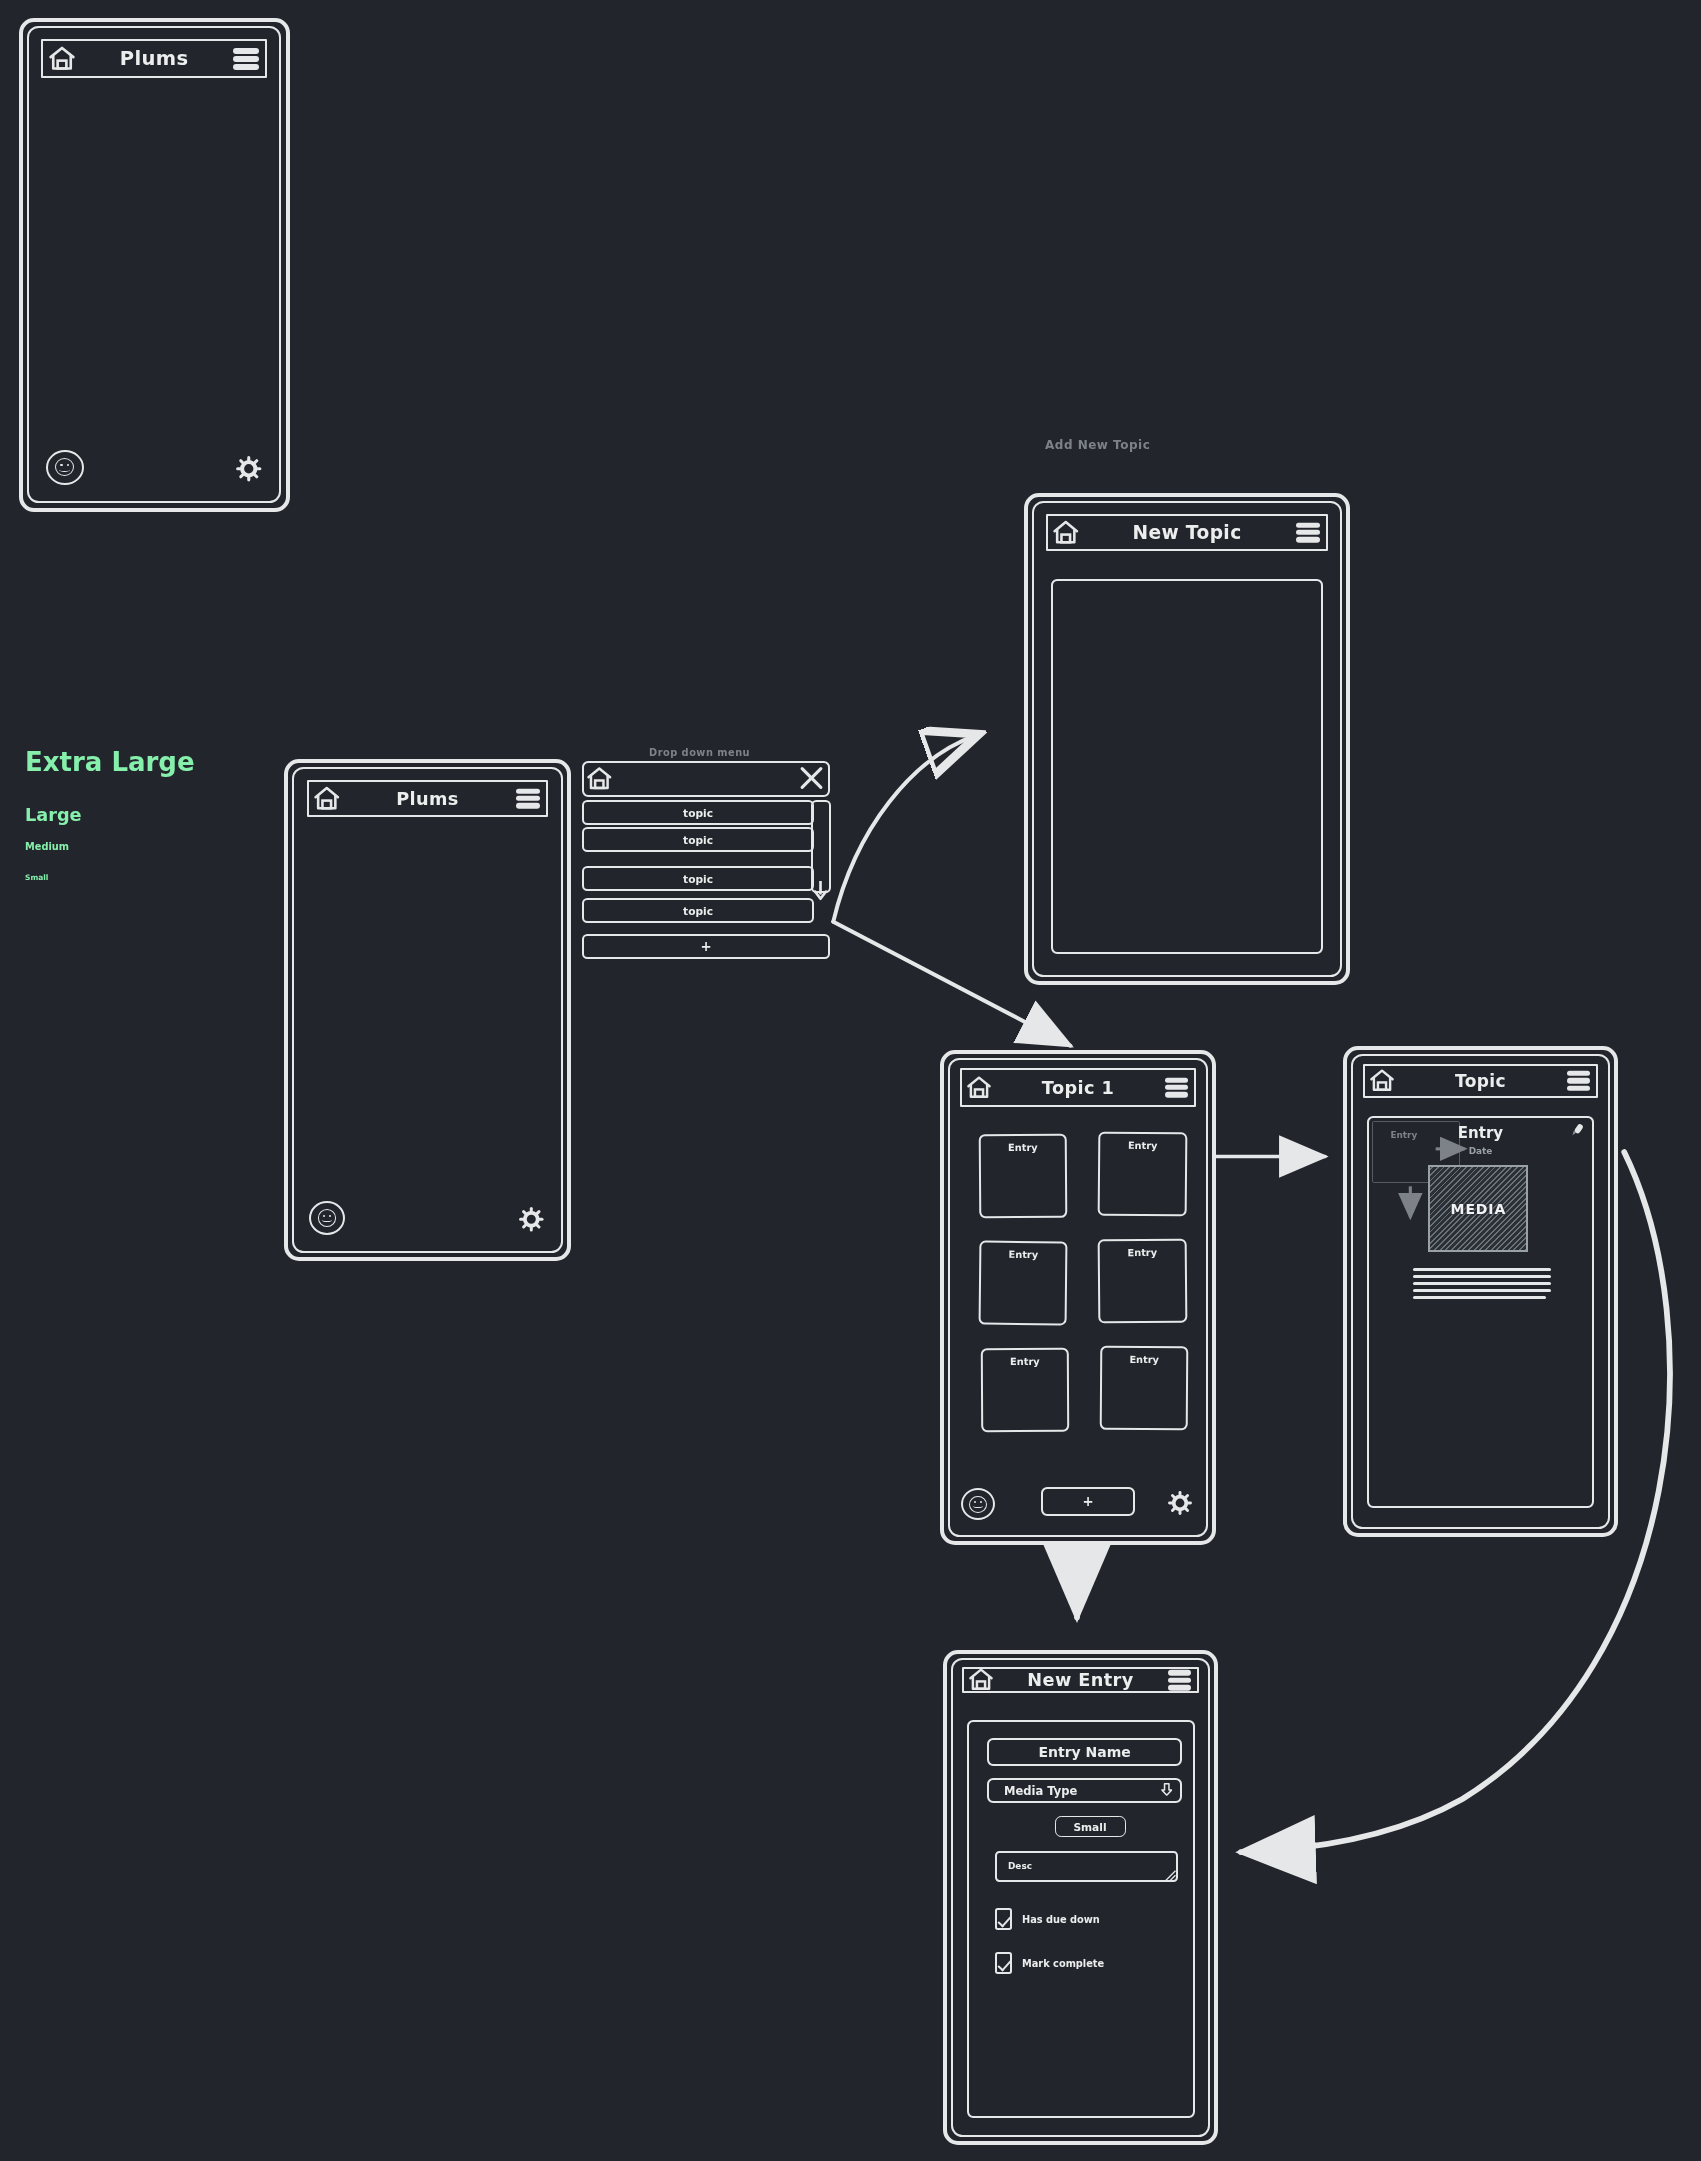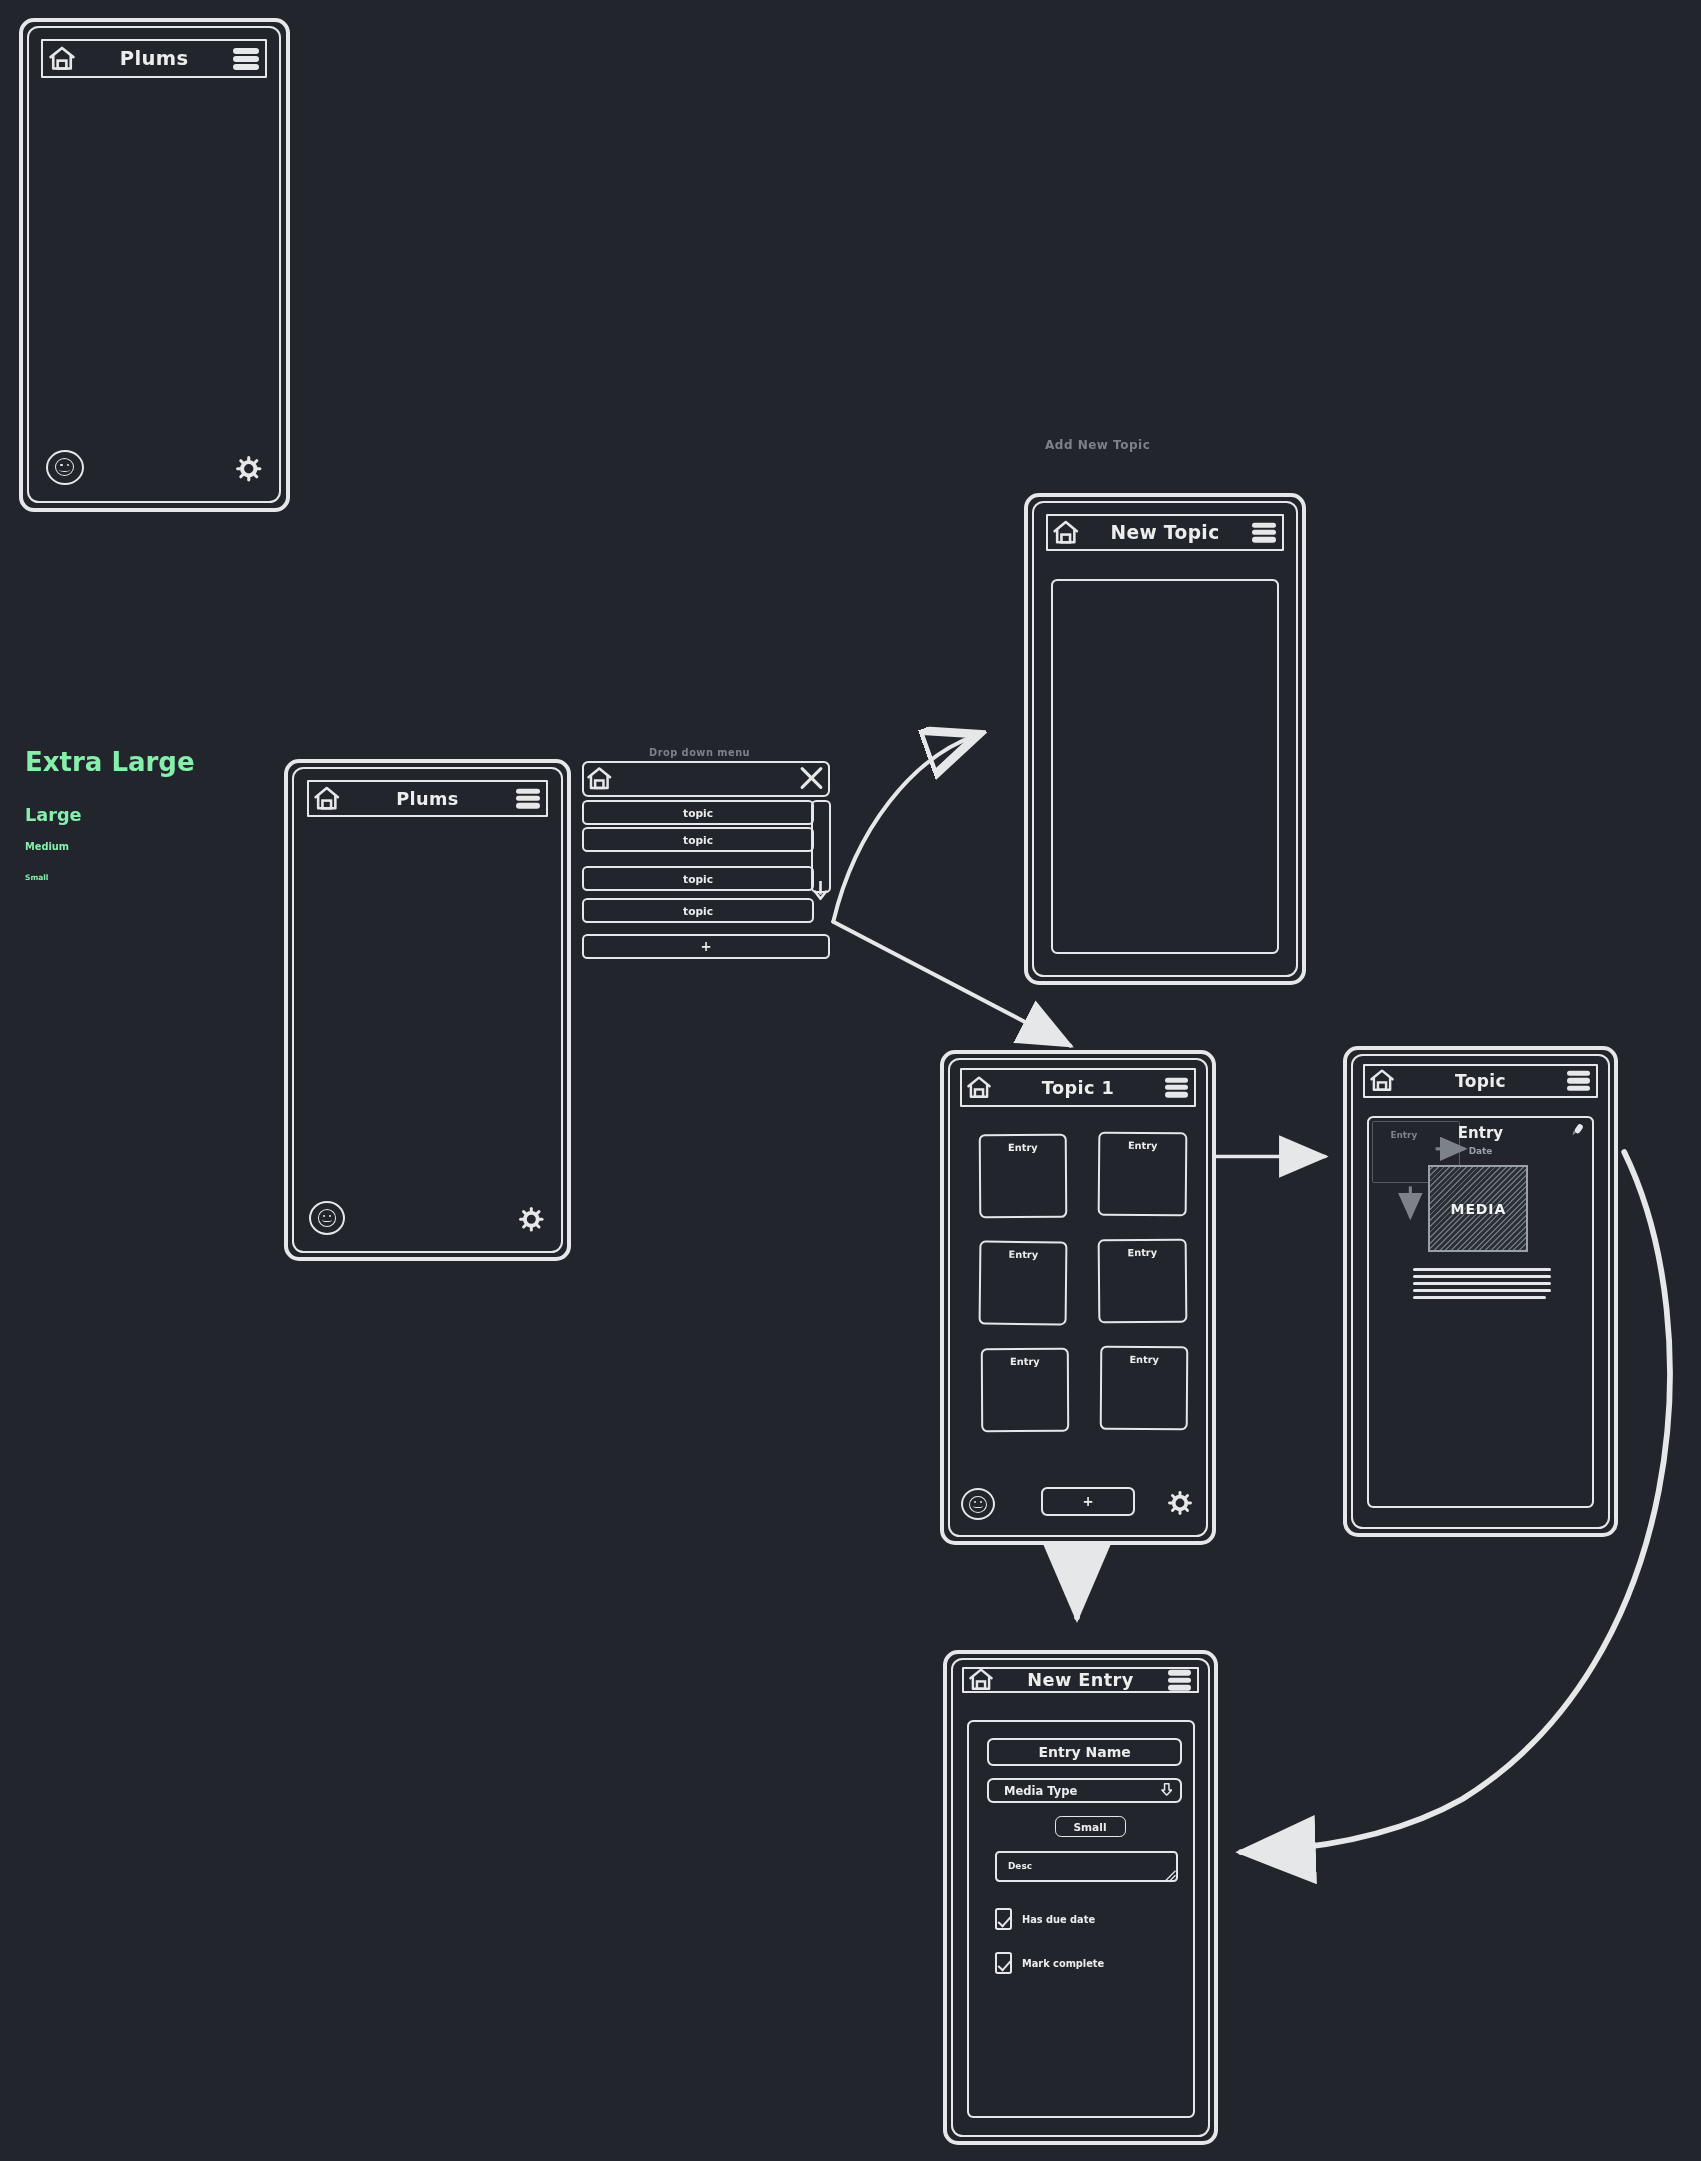--- a/index.html
+++ b/index.html
@@ -370,21 +370,21 @@
   <div class="dd-row" style="left:0; top:137px; width:232px; height:25px; font-size:10.6px;">
     <span>topic</span>
   </div>
   <div class="dd-row" style="left:0; top:173px; width:248px; height:25px; font-size:13.3px;">
     <span>+</span>
   </div>
 </div>
 
 <div class="label-note" style="left:1045px; top:438px; font-size:12px;">Add New Topic</div>
 
-<div class="screen" style="left:1024px; top:493px; width:282px; height:492px;">
+<div class="screen" style="left:1024px; top:493px; width:326px; height:492px;">
   <div class="screen-inner"></div>
 
   <div class="titlebar" style="left:17.7px; top:17px; right:17.7px; height:37px;">
     <span class="home-icon">
       <svg width="27.5" height="27.5" viewBox="0 0 64 64">
         <path d="M6,30 L32,9 L58,30" fill="none" stroke="#e6e7e9" stroke-width="6" stroke-linecap="round" stroke-linejoin="round"></path>
         <path d="M12,28 L12,56 L52,56 L52,28" fill="none" stroke="#e6e7e9" stroke-width="6" stroke-linecap="round" stroke-linejoin="round"></path>
         <rect x="22" y="38" width="20" height="18" fill="none" stroke="#e6e7e9" stroke-width="6"></rect>
       </svg>
     </span>
@@ -566,21 +566,21 @@
               border:2.2px solid #e6e7e9; border-radius:4.4px; overflow:hidden;">
       <span style="position:absolute; left:11.5px; top:7.5px; font-size:8.9px; font-weight:700; color:#eceded;">Desc</span>
       <svg style="position:absolute; right:0; bottom:0;" width="11.5" height="11.5" viewBox="0 0 26 26">
         <line x1="26" y1="4" x2="4" y2="26" stroke="#e6e7e9" stroke-width="3"></line>
         <line x1="26" y1="14" x2="14" y2="26" stroke="#e6e7e9" stroke-width="3"></line>
       </svg>
     </div>
 
     <div class="checkrow" style="left:26px; top:186px;">
       <span class="checkbox"></span>
-      <span class="check-label" style="font-size:9.8px;">Has due date</span>
+      <span class="check-label" style="font-size:9.8px;">Has due down</span>
     </div>
 
     <div class="checkrow" style="left:26px; top:230px;">
       <span class="checkbox"></span>
       <span class="check-label" style="font-size:9.8px;">Mark complete</span>
     </div>
   </div>
 </div>
 
 

